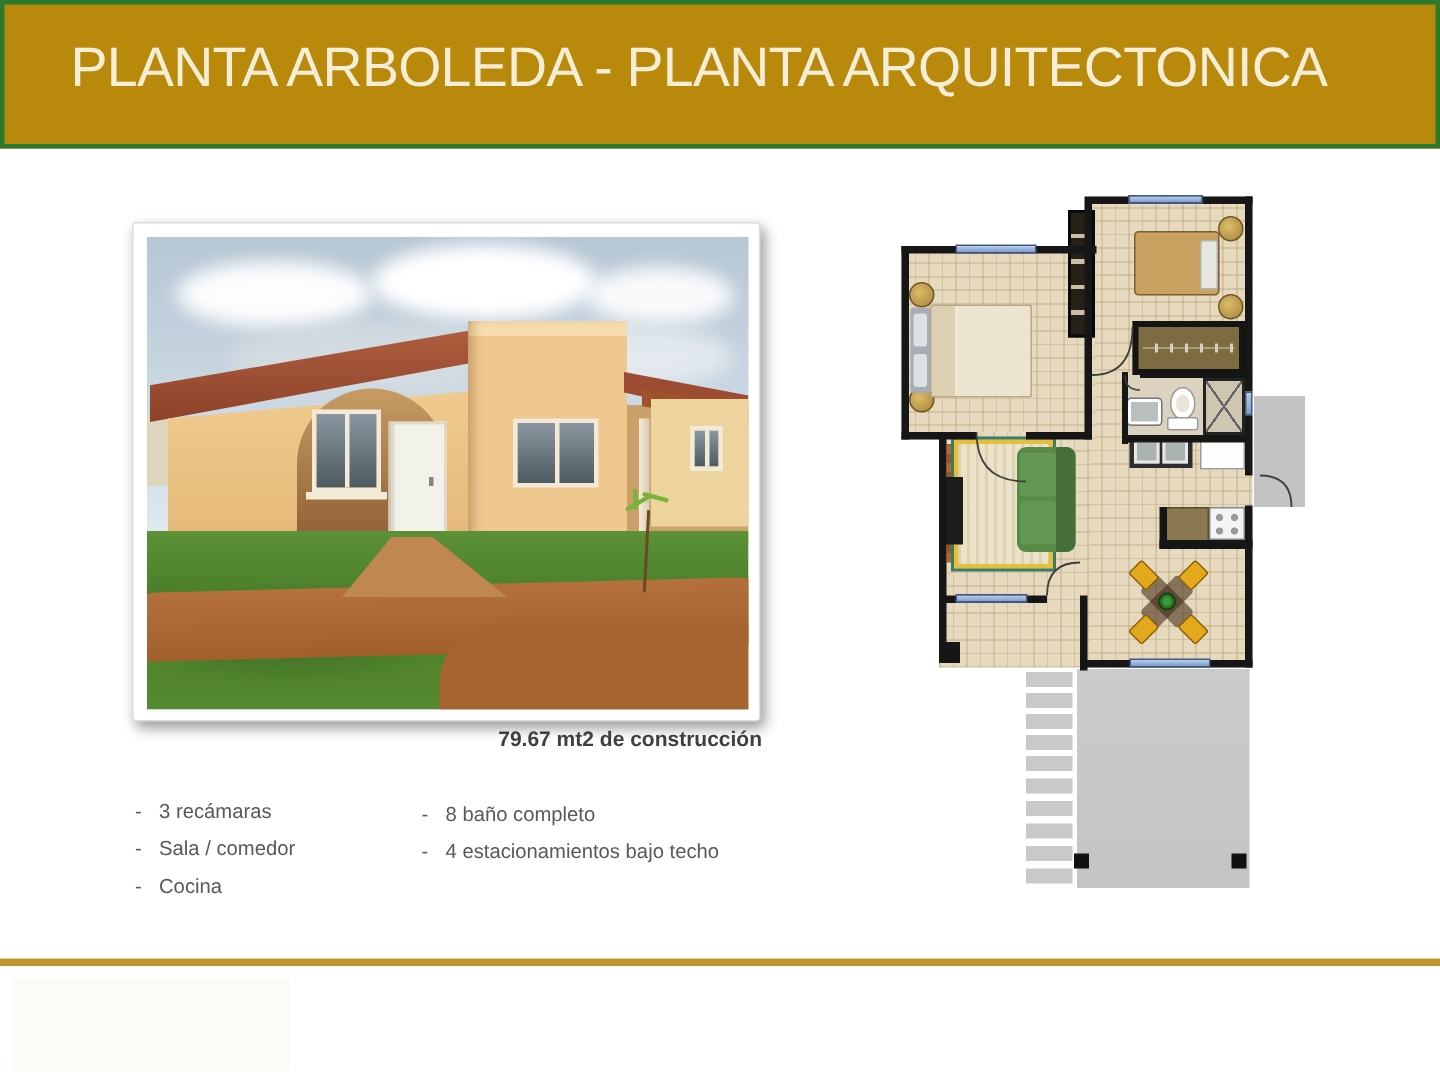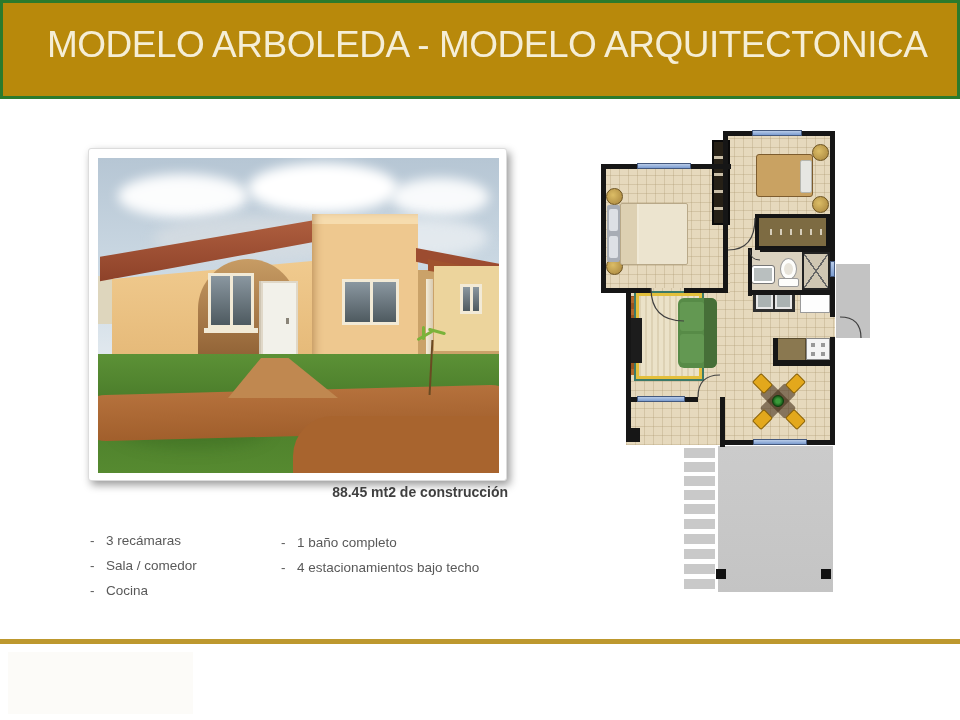--- a/index.html
+++ b/index.html
@@ -44,21 +44,21 @@
   .nstand{width:17px;height:17px;border-radius:50%;border:1px solid #6b5220;box-sizing:border-box;
           background:radial-gradient(circle at 40% 40%,#dcbd66,#a5823c);}
   .arcs{position:absolute;left:0;top:0;}
 </style>
 </head>
 <body>
 
 <div class="slide">
 
   <header class="abs banner">
-    <h1>MODELO ARBOLEDA - MODELO ARQUITECTONICA</h1>
+    <h1>PLANTA ARBOLEDA - PLANTA ARQUITECTONICA</h1>
   </header>
 
   <figure class="abs photo-frame" style="margin:0;">
     <div class="photo">
       <div class="abs cloud" style="left:20px;top:16px;width:130px;height:44px;background:rgba(255,255,255,.95);"></div>
       <div class="abs cloud" style="left:150px;top:5px;width:150px;height:50px;background:#ffffff;"></div>
       <div class="abs cloud" style="left:293px;top:20px;width:98px;height:38px;background:rgba(255,255,255,.9);"></div>
       <div class="abs cloud" style="left:55px;top:58px;width:205px;height:46px;background:rgba(213,220,226,.85);"></div>
       <div class="abs cloud" style="left:255px;top:60px;width:135px;height:40px;background:rgba(230,235,240,.9);"></div>
 
@@ -92,40 +92,40 @@
       <div class="abs" style="left:-10px;top:232px;width:421px;height:46px;background:linear-gradient(180deg,#b5713c,#a15f2c);transform:rotate(-1.5deg);border-radius:18px/10px;"></div>
       <div class="abs" style="left:195px;top:258px;width:206px;height:57px;background:#a8642e;border-radius:40px 0 0 0;"></div>
       <div class="abs" style="left:130px;top:200px;width:110px;height:40px;background:#c08850;clip-path:polygon(30% 0,55% 0,100% 100%,0 100%);"></div>
       <div class="abs" style="left:332px;top:182px;width:2px;height:55px;background:#6a4a22;transform:rotate(3deg);"></div>
       <div class="abs" style="left:318px;top:176px;width:18px;height:3px;background:#7ab33a;transform:rotate(-30deg);border-radius:2px;"></div>
       <div class="abs" style="left:330px;top:172px;width:18px;height:3px;background:#7ab33a;transform:rotate(15deg);border-radius:2px;"></div>
       <div class="abs" style="left:324px;top:168px;width:3px;height:14px;background:#7ab33a;border-radius:2px;"></div>
     </div>
   </figure>
 
-  <div class="abs caption">88.45 mt2 de construcción</div>
+  <div class="abs caption">79.67 mt2 de construcción</div>
 
   <ul class="abs feat" style="left:90px;top:533px;width:185px;">
     <li>
         <span class="mk">-</span>
         <span>3 recámaras</span>
       </li>
     <li>
         <span class="mk">-</span>
         <span>Sala / comedor</span>
       </li>
     <li>
         <span class="mk">-</span>
         <span>Cocina</span>
       </li>
   </ul>
   <ul class="abs feat" style="left:281px;top:535px;width:230px;">
     <li>
         <span class="mk">-</span>
-        <span>1 baño completo</span>
+        <span>8 baño completo</span>
       </li>
     <li>
         <span class="mk">-</span>
         <span>4 estacionamientos bajo techo</span>
       </li>
   </ul>
 
   <div class="abs plan">
 
     <div class="abs" style="left:118px;top:318px;width:115px;height:146px;background:linear-gradient(180deg,#cbcbcb,#c4c4c4);"></div>

